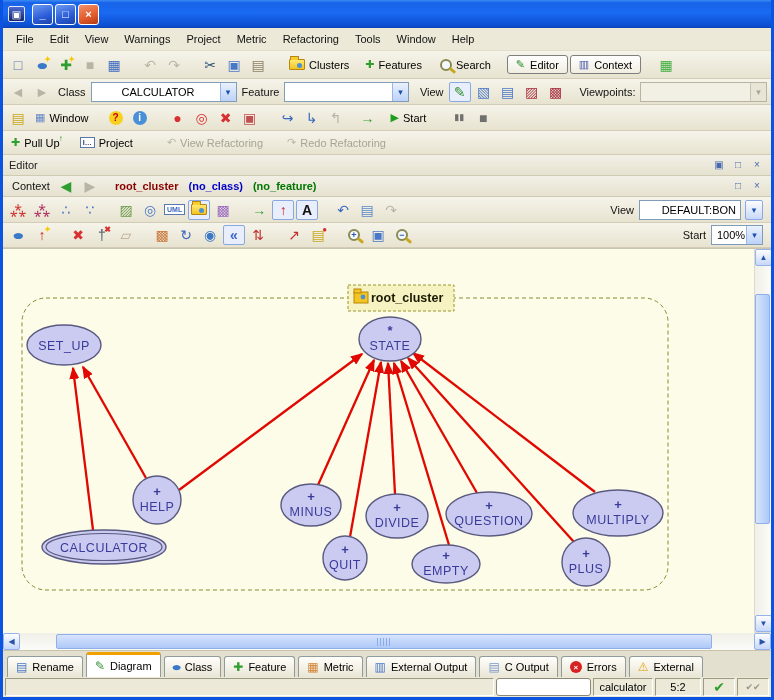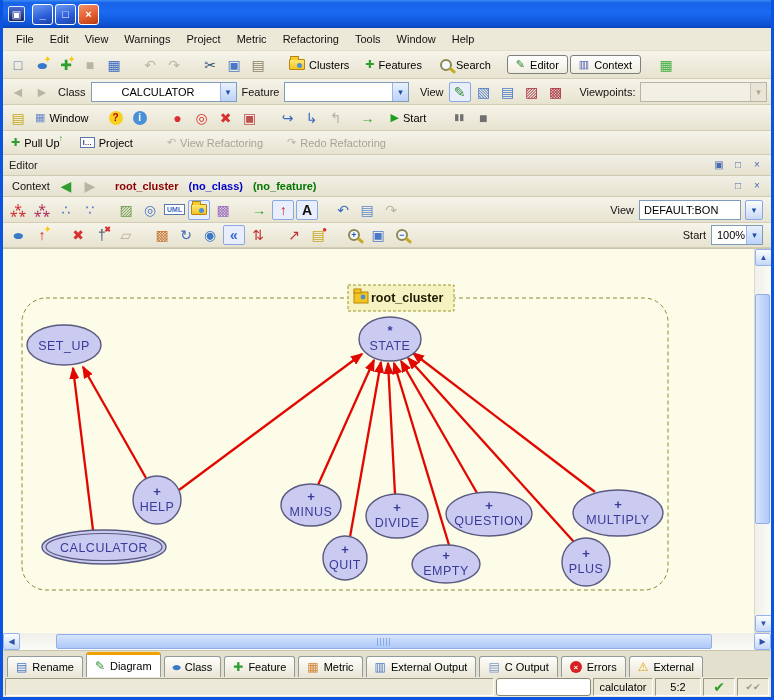--- a/index.html
+++ b/index.html
@@ -395,21 +395,21 @@
         <span class="g" style="color: rgb(58, 104, 192);">↶</span>
       </span>
       <span class="icon">
         <span class="g" style="color: rgb(90, 136, 200);">▤</span>
       </span>
       <span class="icon dis">
         <span class="g" style="color: rgb(153, 153, 153);">↷</span>
       </span>
       <span class="tflex"></span>
       <span class="tlabel">View</span>
-      <div class="tinput" style="width: 102px;">DEFAULT:BON</div>
+      <div class="tinput" style="width: 102px; text-align: right;">DEFAULT:BON</div>
       <span class="dropbtn">▾</span>
       <span class="tsp" style="width: 2px;"></span>
     </div>
   <div class="tbar dtb2">
       <span class="icon">
         <span class="g oval" style="color: rgb(58, 120, 200);">●</span>
       </span>
       <span class="icon">
         <span class="g" style="color: rgb(208, 32, 32); font-weight: bold;">↑</span>
         <span class="badge" style="color: rgb(248, 200, 0);">✦</span>

